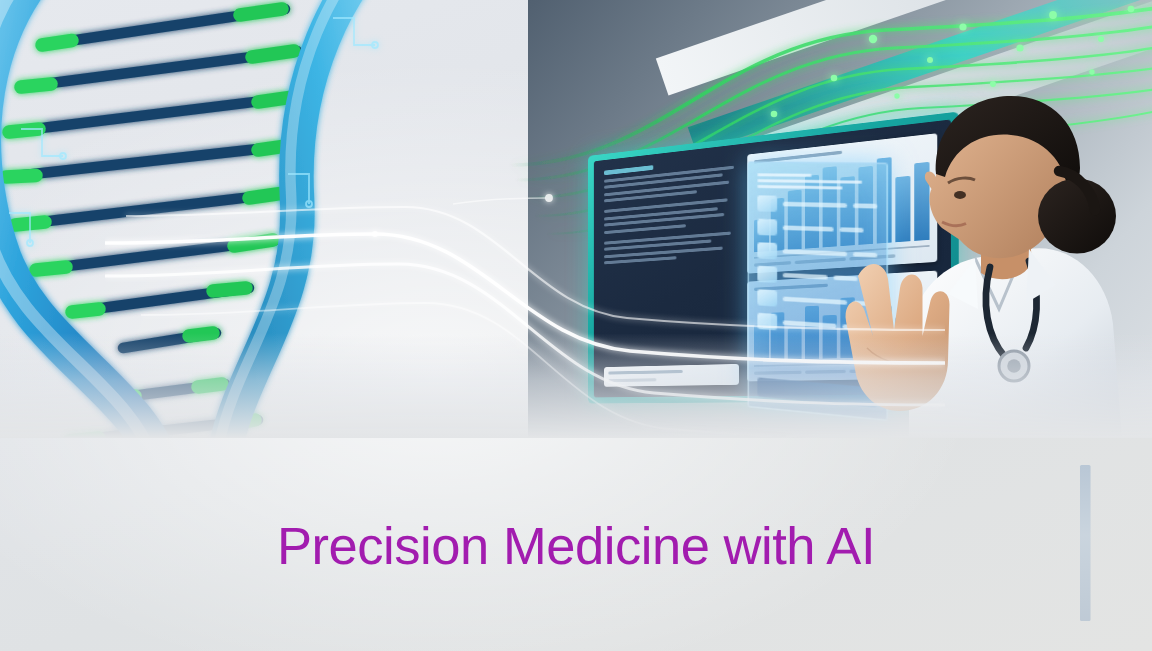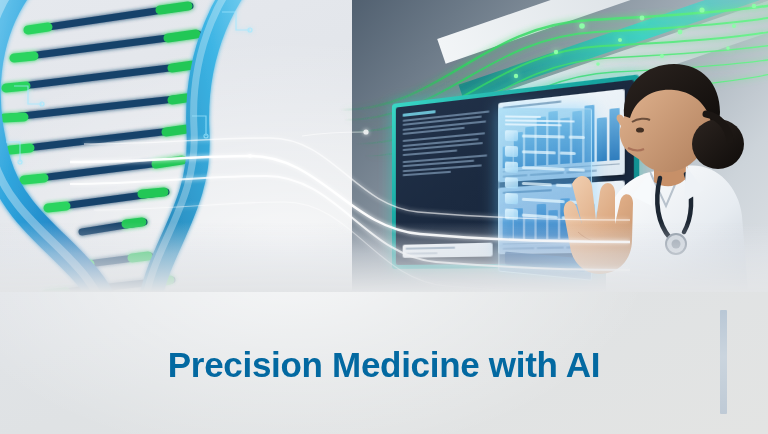--- a/index.html
+++ b/index.html
@@ -116,22 +116,22 @@
 
   
   .flows{position:absolute;left:70px;top:110px;width:560px;height:190px;z-index:32;}
 
   
   .title-wrap{
     position:absolute;left:0;top:296px;width:768px;height:138px;z-index:60;
     display:flex;flex-direction:column;align-items:center;justify-content:center;
   }
   .title-line{
-    color:#0369a1;
-    font-weight:bold;
+    color:#a21caf;
+    font-weight:normal;
     font-size:35px;
     line-height:1.12;
     letter-spacing:-.3px;
     white-space:nowrap;
     text-align:center;
   }
   .accent-bar{
     position:absolute;left:720px;top:310px;width:7px;height:104px;z-index:61;
     background:linear-gradient(180deg,#b6c5d4,#c8d3dd 45%,#bcc8d4);
     border-radius:1px;opacity:.95;

